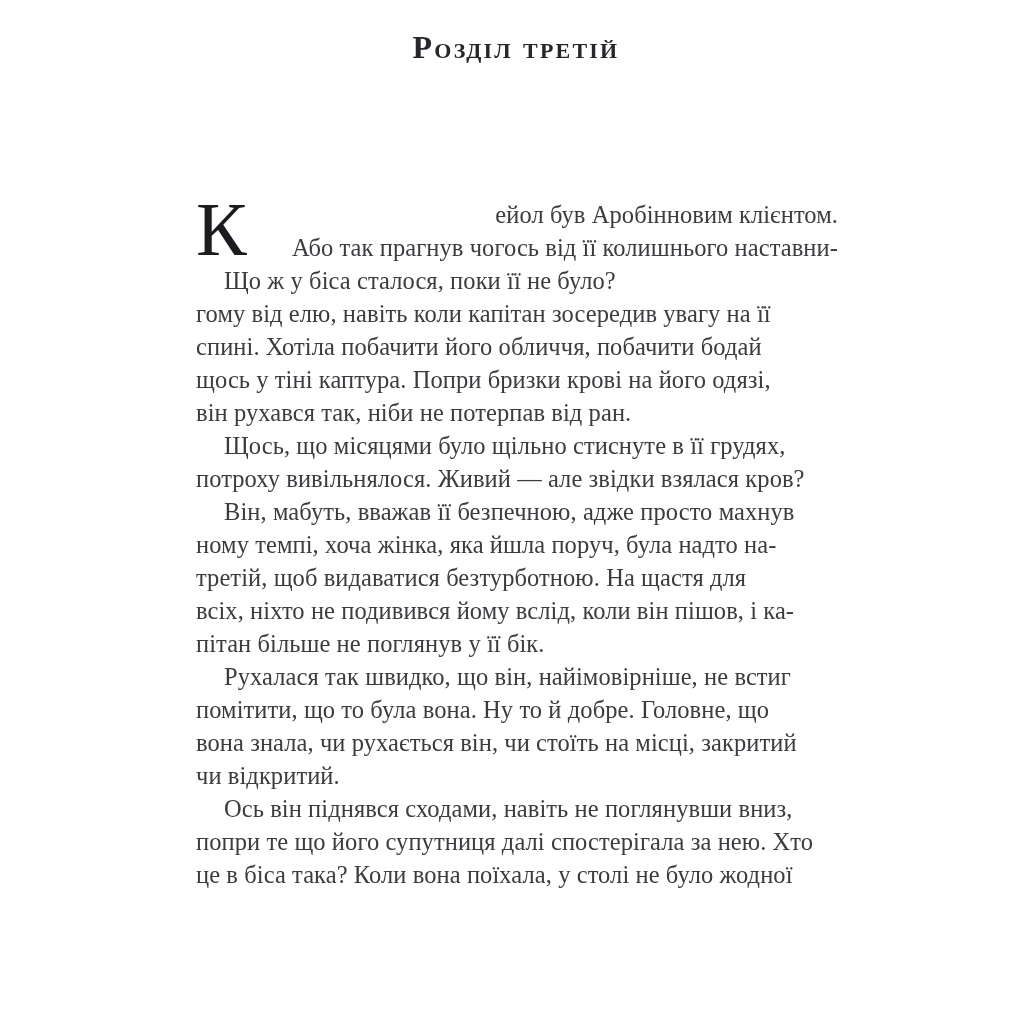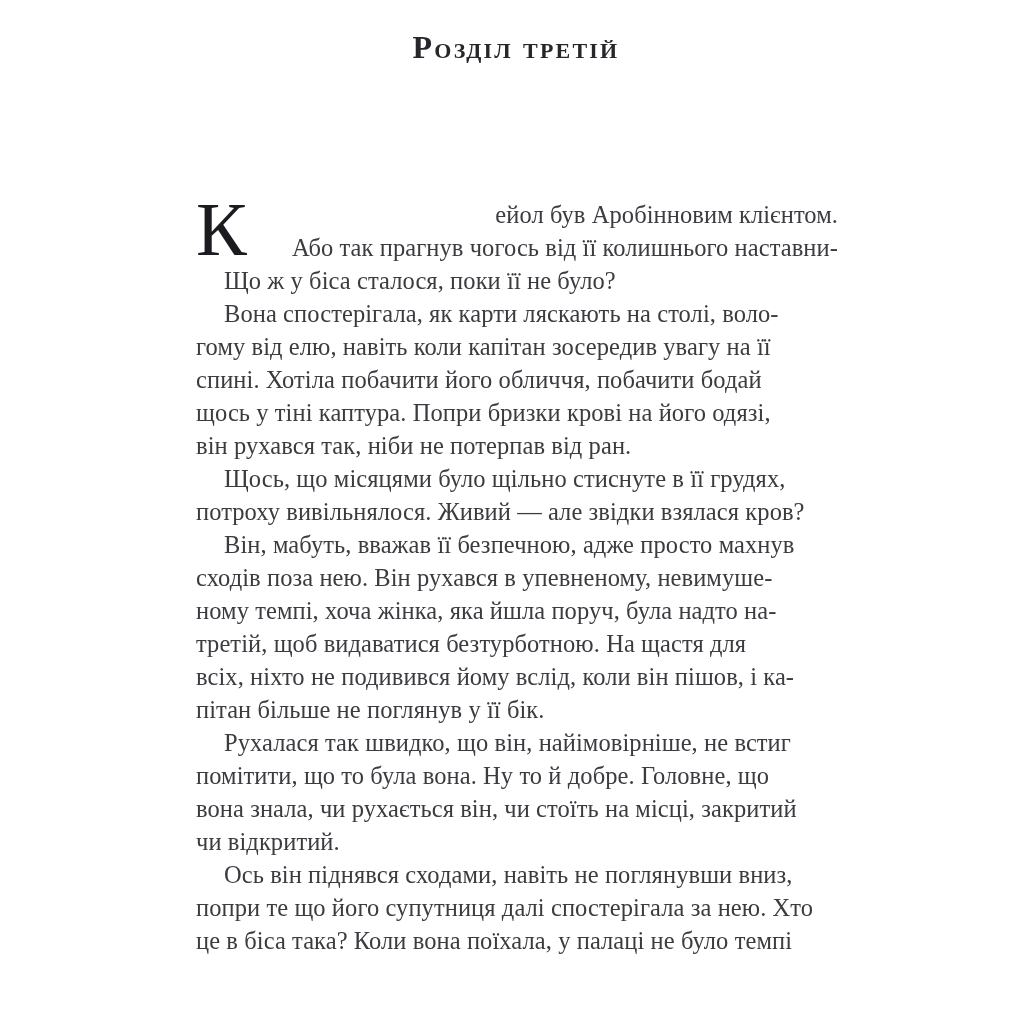--- a/index.html
+++ b/index.html
@@ -92,36 +92,34 @@
 <div id="page">
 
   <h1 class="chapter-title">Розділ третій</h1>
 
   <div class="text-block">
     <span class="drop-cap">К</span>
     <div id="lines-host">
         <div class="line after-cap"><span>ейол був Аробінновим клієнтом.</span></div>
         <div class="line indent after-cap"><span>Або так прагнув чогось від її колишнього наставни-</span></div>
         <div class="line indent"><span>Що ж </span><span class="it">у біса</span><span> сталося, поки її не було?</span></div>
-        <div class="line indent"><span>Вона спостерігала, як карти ляскають на столі, воло-</span></div>
         <div class="line"><span>гому від елю, навіть коли капітан зосередив увагу на її</span></div>
         <div class="line"><span>спині. Хотіла побачити його обличчя, побачити бодай</span></div>
         <div class="line"><span>щось у тіні каптура. Попри бризки крові на його одязі,</span></div>
         <div class="line"><span>він рухався так, ніби не потерпав від ран.</span></div>
         <div class="line indent"><span>Щось, що місяцями було щільно стиснуте в її грудях,</span></div>
         <div class="line"><span>потроху вивільнялося. Живий — але звідки взялася кров?</span></div>
         <div class="line indent"><span>Він, мабуть, вважав її безпечною, адже просто махнув</span></div>
-        <div class="line"><span>сходів поза нею. Він рухався в упевненому, невимуше-</span></div>
         <div class="line"><span>ному темпі, хоча жінка, яка йшла поруч, була надто на-</span></div>
         <div class="line"><span>третій, щоб видаватися безтурботною. На щастя для</span></div>
         <div class="line"><span>всіх, ніхто не подивився йому вслід, коли він пішов, і ка-</span></div>
         <div class="line"><span>пітан більше не поглянув у її бік.</span></div>
         <div class="line indent"><span>Рухалася так швидко, що він, найімовірніше, не встиг</span></div>
         <div class="line"><span>помітити, що то була вона. Ну то й добре. Головне, що</span></div>
         <div class="line"><span>вона знала, чи рухається він, чи стоїть на місці, закритий</span></div>
         <div class="line"><span>чи відкритий.</span></div>
         <div class="line indent"><span>Ось він піднявся сходами, навіть не поглянувши вниз,</span></div>
         <div class="line"><span>попри те що його супутниця далі спостерігала за нею. Хто</span></div>
-        <div class="line"><span>це в біса </span><span class="it">така</span><span>? Коли вона поїхала, у палаці не було темпі</span></div>
+        <div class="line"><span>це в біса </span><span class="it">така</span><span>? Коли вона поїхала, у столі не було жодної</span></div>
       </div>
   </div>
 
 </div>
 
 </body></html>

